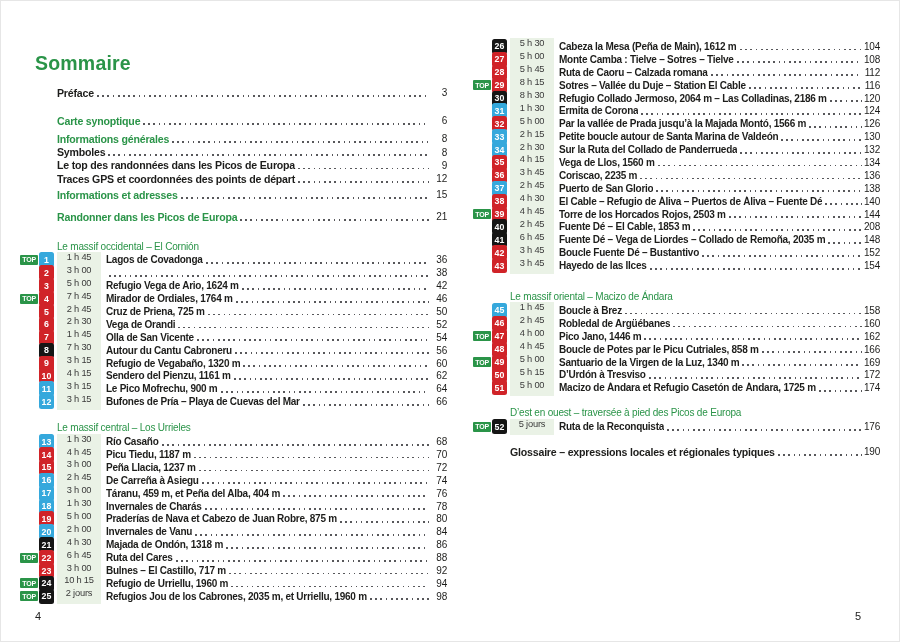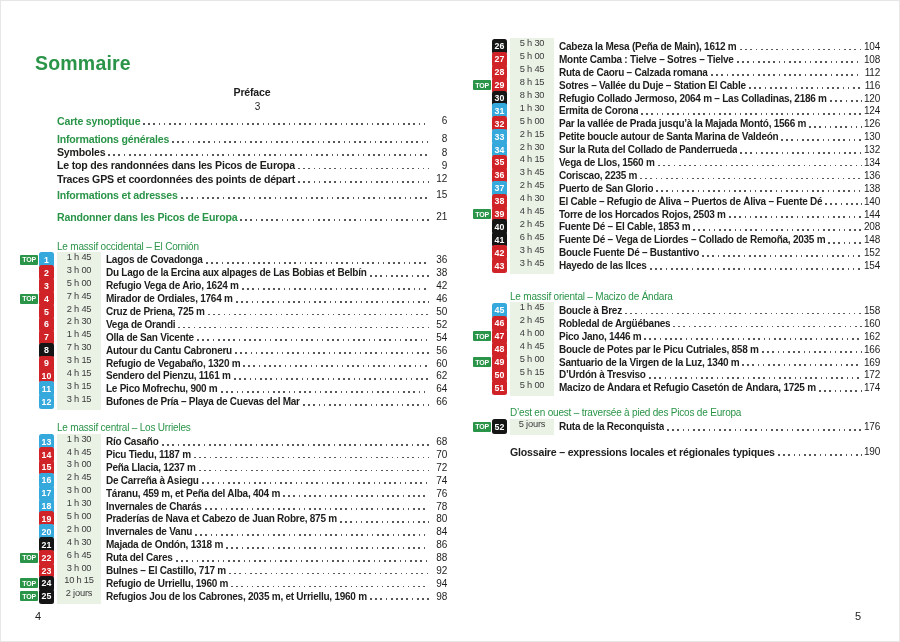--- a/index.html
+++ b/index.html
@@ -20,21 +20,21 @@
     font-size: 19.5px; font-weight: bold; color: #2a9448;
     margin: 52px 0 0 16px; letter-spacing: 0.2px;
   }
 
   
   .front-matter { margin: 11px 0 0 38px; }
   .fm-row { display: flex; align-items: center; height: 13.2px; }
   .fm-label { font-weight: bold; font-size: 10.6px; letter-spacing: -0.2px; white-space: nowrap; }
   .fm-green .fm-label { color: #2a9448; }
   .fm-sub { }
-  .front-matter .fm-row:nth-child(1) { margin-bottom: 15px; flex-direction: column; }
+  .front-matter .fm-row:nth-child(1) { margin-bottom: 15px; }
   .front-matter .fm-row:nth-child(2) { margin-bottom: 5px; }
   .front-matter .fm-row:nth-child(7) { margin-top: 3px; }
   .front-matter .fm-row:nth-child(8) { margin-top: 9px; }
 
   
   #left-sections .section:nth-child(1) { margin-top: 17px; }
   #left-sections .section:nth-child(2) { margin-top: 14px; }
   #right-sections .section:nth-child(2) { margin-top: 19px; }
   #right-sections .section:nth-child(3) { margin-top: 13px; }
   .section-heading {
@@ -142,21 +142,20 @@
             <span class="num-badge badge-blue">1</span>
             <span class="duration">1 h 45</span>
             <span class="row-title">Lagos de Covadonga</span>
             <span class="leader"></span>
             <span class="row-page">36</span>
           </div>
           <div class="toc-row">
             <span class="top-slot"></span>
             <span class="num-badge badge-red">2</span>
             <span class="duration">3 h 00</span>
-            <span class="row-title">Du Lago de la Ercina aux alpages de Las Bobias et Belbín</span>
             <span class="leader"></span>
             <span class="row-page">38</span>
           </div>
           <div class="toc-row">
             <span class="top-slot"></span>
             <span class="num-badge badge-red">3</span>
             <span class="duration">5 h 00</span>
             <span class="row-title">Refugio Vega de Ario, 1624 m</span>
             <span class="leader"></span>
             <span class="row-page">42</span>

